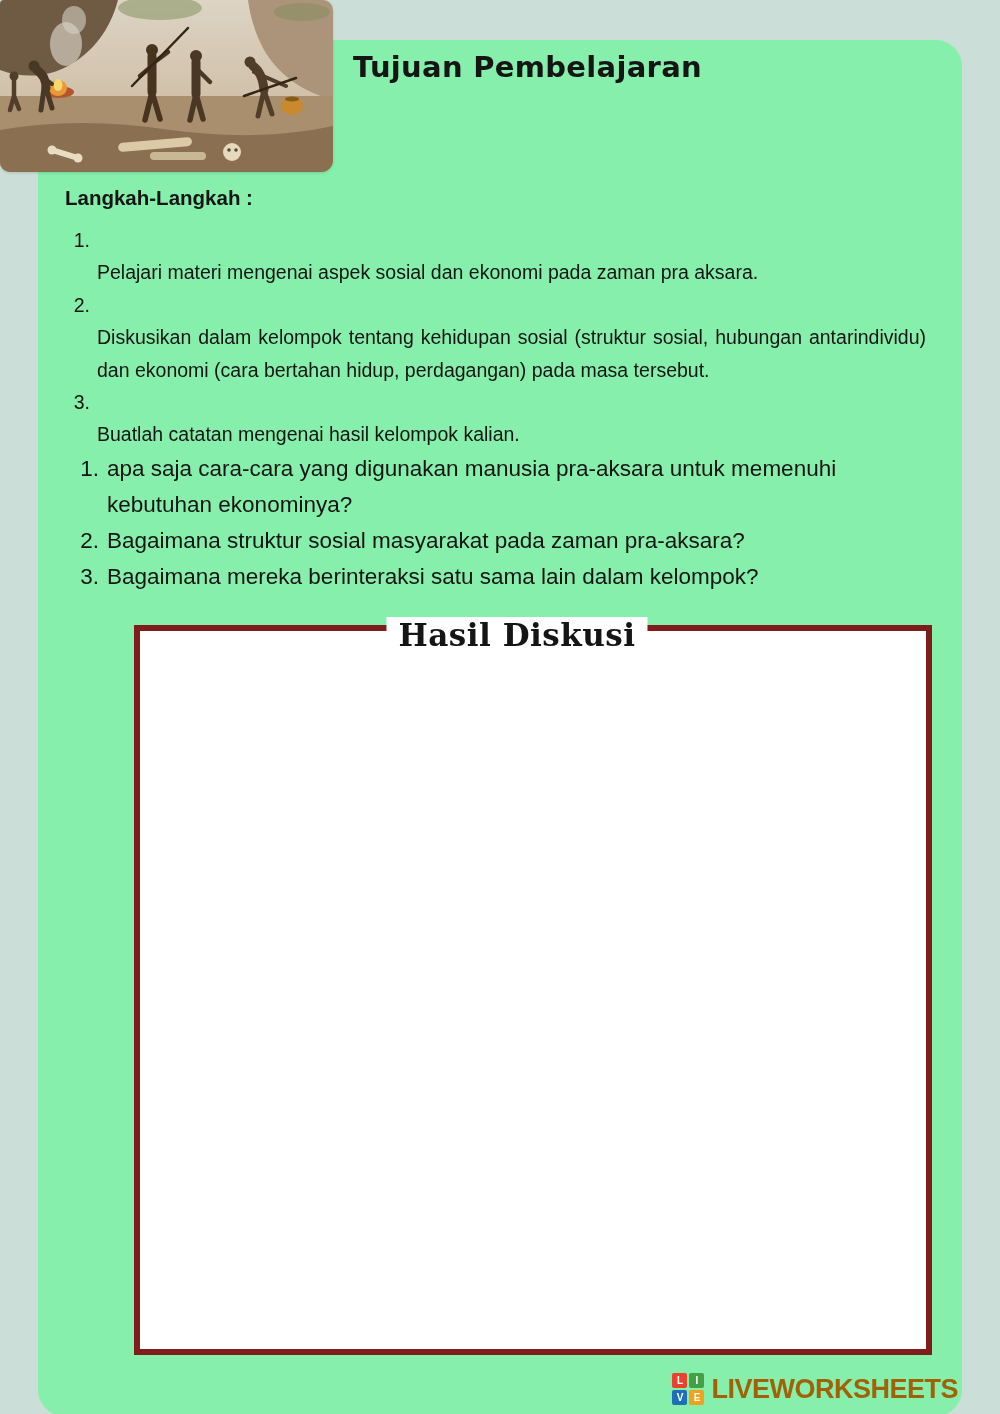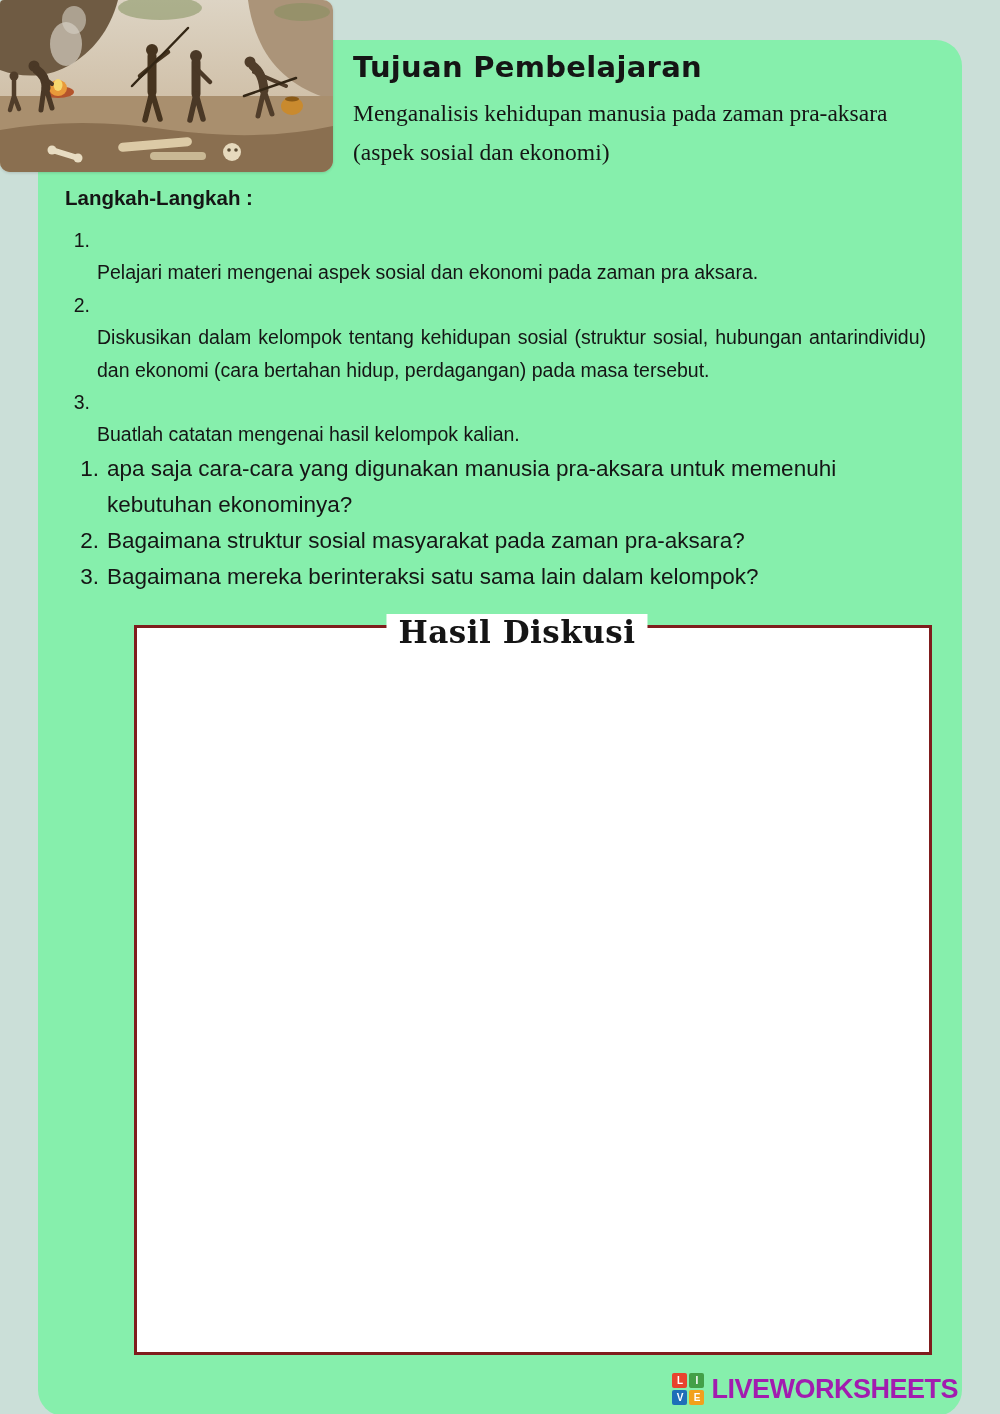--- a/index.html
+++ b/index.html
@@ -43,21 +43,21 @@
   .steps-list .txt { flex:1; text-align:justify;margin-top:32px; }
   .q-heading { font-size:23px; font-weight:bold; margin:18px 0 10px -2px; }
   .q-list { margin-left:12px; margin-right:16px; }
   .q-list .item { display:flex; font-size:22.5px; line-height:1.6; }
   .q-list .num { min-width:30px; text-align:right; padding-right:8px; }
   .q-list .txt { flex:1; }
   .discussion {
     position:relative;
     margin:30px 0 0 69px;
     width:798px; height:730px;
-    border:3px solid #7f1d1d;
+    border:6px solid #7f1d1d;
     background:#ffffff;
     cursor:text;
   }
   .discussion-title {
     position:absolute; top:-14px; left:calc(50% - 16px);
     transform:translateX(-50%);
     background:#ffffff;
     padding:0 12px;
     font-family:"DejaVu Serif", serif;
     font-size:31px; font-weight:bold; letter-spacing:0.5px;
@@ -85,21 +85,20 @@
 </style>
 </head>
 <body>
 
 <div class="page">
 
   <div class="card">
 
     <div class="header-text">
       <h1 class="title">Tujuan Pembelajaran</h1>
-      <p class="subtitle">Menganalisis kehidupan manusia pada zaman pra-aksara (aspek sosial dan ekonomi)</p>
     </div>
 
     <div class="section">
 
       <div class="steps-heading">Langkah-Langkah :</div>
 
       <div class="steps-list">
         <div class="item">
           <span class="num">1.</span>
           <span class="txt">Pelajari materi mengenai aspek sosial dan ekonomi pada zaman pra aksara.</span>
@@ -190,16 +189,16 @@
     </svg>
   </div>
 
   <div class="footer">
     <div class="logo-grid">
       <span class="tile" style="background: rgb(232, 67, 45);">L</span>
       <span class="tile" style="background: rgb(67, 160, 71);">I</span>
       <span class="tile" style="background: rgb(30, 111, 184);">V</span>
       <span class="tile" style="background: rgb(242, 161, 27);">E</span>
     </div>
-    <span class="brand" style="color: #a21caf;">LIVEWORKSHEETS</span>
+    <span class="brand" style="color: #a16207;">LIVEWORKSHEETS</span>
   </div>
 
 </div>
 
 </body></html>

